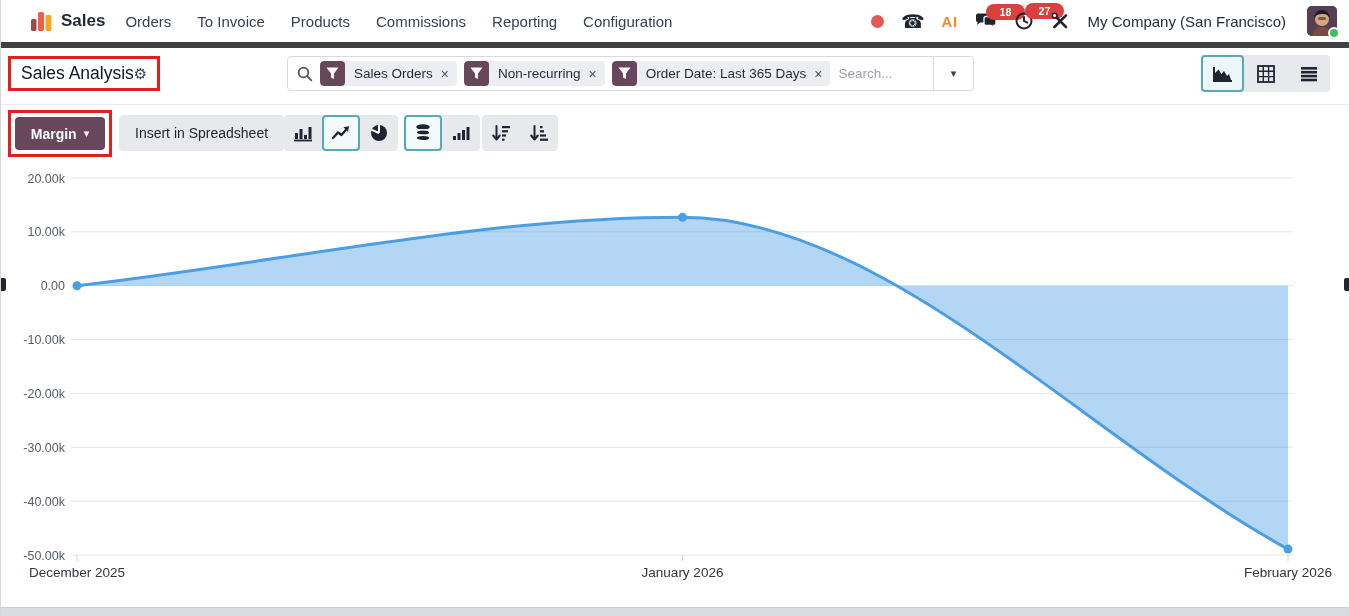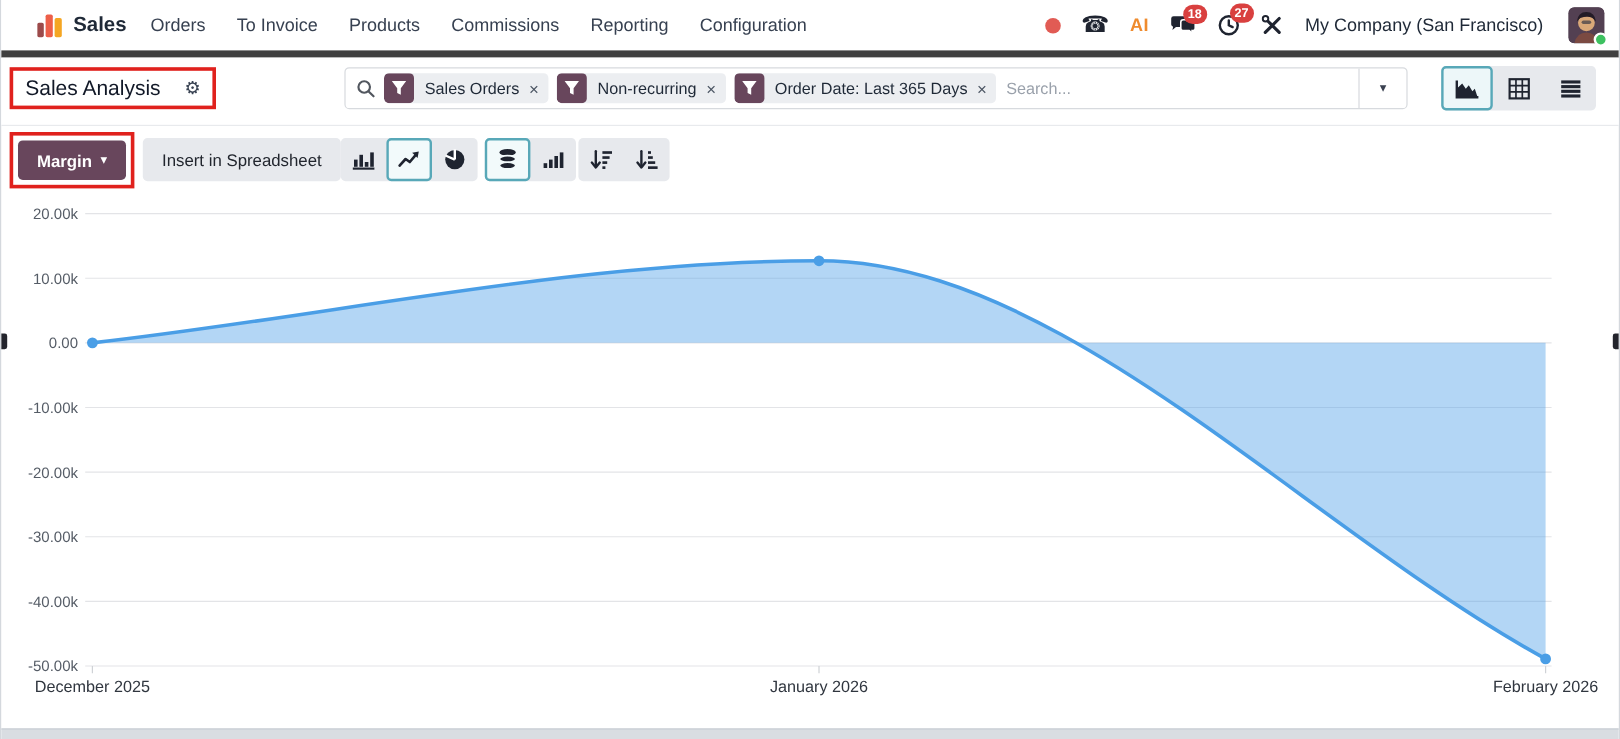--- a/index.html
+++ b/index.html
@@ -19,39 +19,39 @@
   .brand-name { font-size:17px; font-weight:700; color:#1f2937; }
   .menu { display:flex; align-items:center; gap:26px; margin-left:20px; }
   .menu-item { font-size:15px; color:#374151; cursor:pointer; white-space:nowrap; }
   .spacer { flex:1; }
   .systray { display:flex; align-items:center; gap:17px; }
   .tray-icon { position:relative; display:flex; align-items:center; justify-content:center; cursor:pointer; }
   .record-dot { width:13px; height:13px; border-radius:50%; background:#e15b54; }
   .phone-glyph { font-size:19px; color:#1f2430; line-height:1; }
   .ai-label { font-size:15px; font-weight:800; color:#ef8b2e; letter-spacing:0.5px; }
   .badge {
-    position:absolute; top:-8px; left:11px; min-width:20px; height:16px; padding:0 4px;
+    position:absolute; top:-8px; left:11px; min-width:20px; height:16px; padding:0 14px;
     background:#d9403f; color:#fff; font-size:10.5px; font-weight:700;
     border-radius:9px; display:flex; align-items:center; justify-content:center;
   }
   .company-name { font-size:15px; color:#1f2937; white-space:nowrap; margin-left:2px; cursor:pointer; }
   .avatar-wrap { position:relative; width:30px; height:30px; margin-left:4px; cursor:pointer; }
   .avatar { width:30px; height:30px; border-radius:5px; overflow:hidden; background:#534052; }
   .presence-dot {
     position:absolute; right:-3px; bottom:-3px; width:12px; height:12px;
     border-radius:50%; background:#3dc160; border:2px solid #fff;
   }
   
   .controlbar { position:absolute; left:0; top:48px; right:0; height:57px; background:#fff; border-bottom:1px solid #e8eaed; }
   .annotation-box { border:3px solid #e0211d; }
-  .title-annotation { position:absolute; left:7px; top:8px; height:35px; display:flex; align-items:center; padding:0 10px; gap:20px; }
+  .title-annotation { position:absolute; left:7px; top:8px; height:35px; display:flex; align-items:center; padding:0 10px; gap:0; }
   .page-title { font-size:17.5px; color:#111827; white-space:nowrap; }
   .gear-glyph { font-size:15px; color:#374151; cursor:pointer; line-height:1; }
   .searchbar {
-    position:absolute; left:286px; top:8px; width:886px; height:35px;
+    position:absolute; left:286px; top:8px; width:687px; height:35px;
     background:#fff; border:1px solid #d7dade; border-radius:4px;
     display:flex; align-items:center; padding-left:9px; overflow:hidden;
   }
   .facet { display:flex; align-items:stretch; background:#eceef1; border-radius:4px; margin-left:7px; overflow:hidden; cursor:pointer; flex:0 0 auto; height:25px; }
   .facet-funnel { width:25px; background:#68465c; display:flex; align-items:center; justify-content:center; border-radius:4px; }
   .facet-label { display:flex; align-items:center; padding:0 7px 0 9px; font-size:13.5px; color:#1f2937; white-space:nowrap; }
   .facet-close { display:flex; align-items:center; padding:0 8px 0 1px; font-size:14px; color:#4b5563; }
   .search-input { flex:1; border:none; outline:none; font-size:13.5px; color:#7f1d1d; padding:0 8px; min-width:40px; font-family:inherit; }
   .search-input::placeholder { color:#9aa1ab; }
   .search-toggle { width:40px; align-self:stretch; border-left:1px solid #d7dade; display:flex; align-items:center; justify-content:center; cursor:pointer; color:#3a4150; font-size:11px; }

